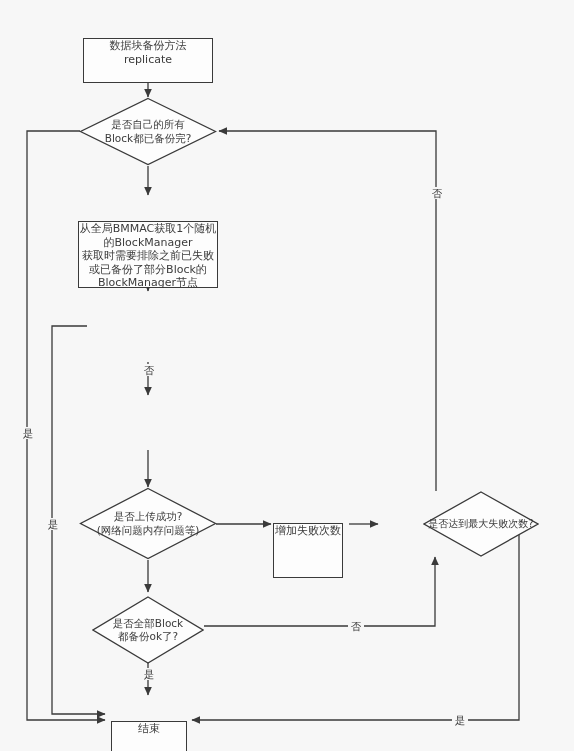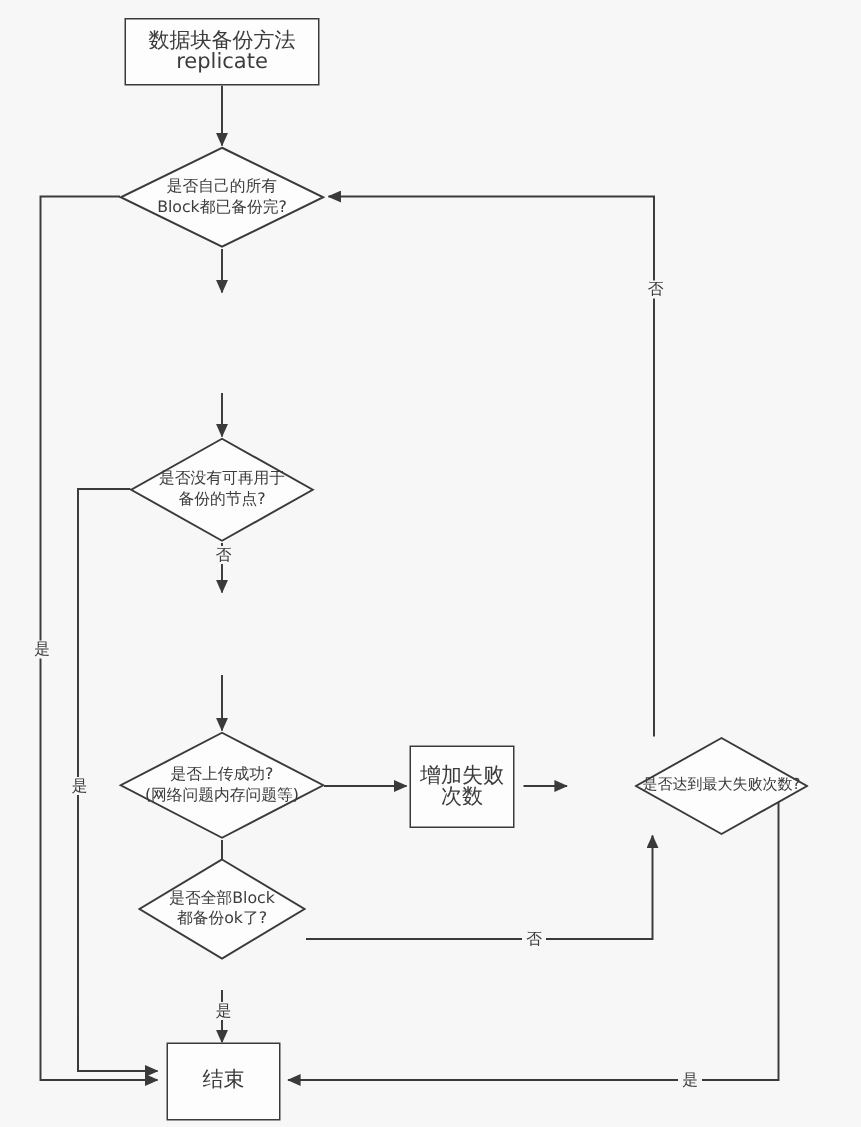--- a/index.html
+++ b/index.html
@@ -23,28 +23,28 @@
     position: absolute;
     left: 0;
     top: 0;
     width: 574px;
     height: 751px;
   }
   .node {
     position: absolute;
     box-sizing: border-box;
     display: flex;
-    align-items: center;
     justify-content: center;
     text-align: center;
     color: #3b3b3b;
-    font-size: 14px;
+    font-size: 11px;
     line-height: 13.5px;
     white-space: pre-line;
     z-index: 3;
+    margin-top: 26px;
   }
   .box {
     background: #fdfdfd;
     border: 1.3px solid #3a3a3a;
   }
   .diamond-wrap {
     position: absolute;
     z-index: 2;
   }
   .diamond-label {
@@ -123,28 +123,28 @@
   </div>
 
   <div class="diamond-wrap" style="left:79px; top:97px; width:138px; height:69px;">
     <svg width="138" height="69" viewBox="0 0 138 69">
       <polygon points="69,1.5 136.5,34.5 69,67.5 1.5,34.5" fill="#fdfdfd" stroke="#3a3a3a" stroke-width="1.3"></polygon>
     </svg>
     <div class="diamond-label">是否自己的所有
 Block都已备份完?</div>
   </div>
 
+  <div class="node box" style="left:78px; top:195px; width:140px; height:67px;">
+    <span>从全局BMMAC获取1个随机
+的BlockManager
+获取时需要排除之前已失败
+或已备份了部分Block的
+BlockManager节点</span>
+  </div>
 
-  <div class="diamond-wrap" style="left:86px; top:291px; width:124px; height:71px;">
-    <svg width="124" height="71" viewBox="0 0 124 71">
-      <polygon points="62,1.5 122.5,35.5 62,69.5 1.5,35.5" fill="#fdfdfd" stroke="#3a3a3a" stroke-width="1.3"></polygon>
-    </svg>
-    <div class="diamond-label">是否没有可再用于
-备份的节点?</div>
-  </div>
 
 
   <div class="diamond-wrap" style="left:79px; top:487px; width:138px; height:73px;">
     <svg width="138" height="73" viewBox="0 0 138 73">
       <polygon points="69,1.5 136.5,36.5 69,71.5 1.5,36.5" fill="#fdfdfd" stroke="#3a3a3a" stroke-width="1.3"></polygon>
     </svg>
     <div class="diamond-label">是否上传成功?
 (网络问题内存问题等)</div>
   </div>
 
@@ -152,21 +152,21 @@
     <span>增加失败次数</span>
   </div>
 
   <div class="diamond-wrap" style="left:378px; top:491px; width:116px; height:66px;margin-left:45px;">
     <svg width="116" height="66" viewBox="0 0 116 66">
       <polygon points="58,1 115,33 58,65 1,33" fill="#fdfdfd" stroke="#3a3a3a" stroke-width="1.3"></polygon>
     </svg>
     <div class="diamond-label" style="font-size:10px;">是否达到最大失败次数?</div>
   </div>
 
-  <div class="diamond-wrap" style="left:92px; top:572px; width:112px; height:68px;">
+  <div class="diamond-wrap" style="left:92px; top:596px; width:112px; height:68px;">
     <svg width="112" height="68" viewBox="0 0 112 68">
       <polygon points="56,1 111,34 56,67 1,34" fill="#fdfdfd" stroke="#3a3a3a" stroke-width="1.3"></polygon>
     </svg>
     <div class="diamond-label">是否全部Block
 都备份ok了?</div>
   </div>
 
   <div class="node box" style="left:111px; top:695px; width:76px; height:52px;font-family:Liberation Serif, serif;">
     <span>结束</span>
   </div>

